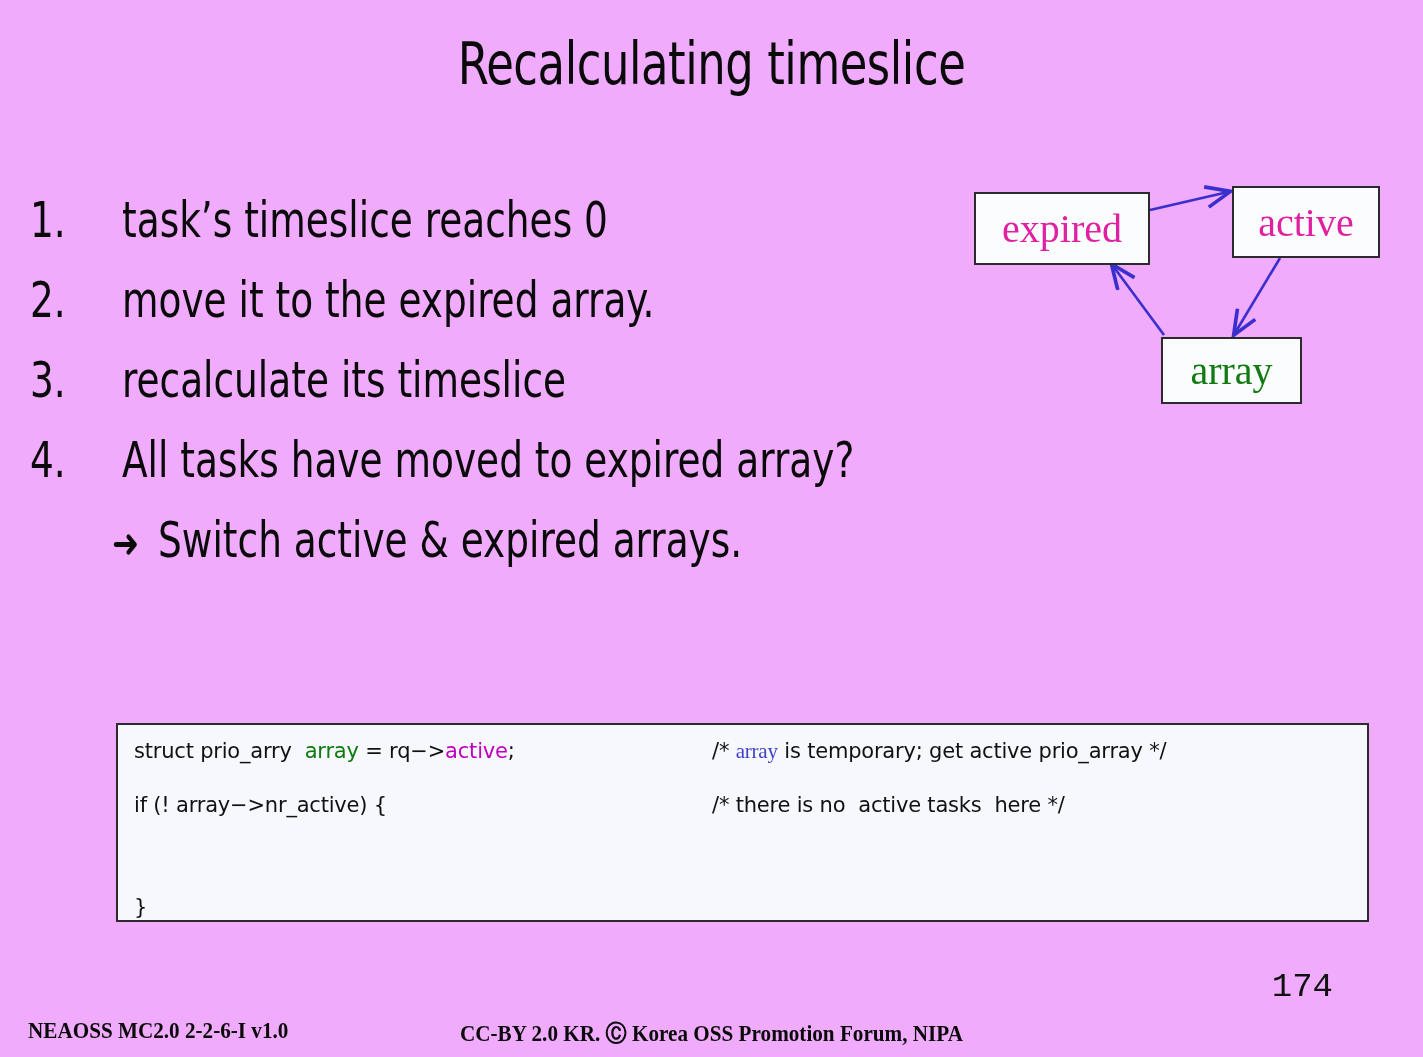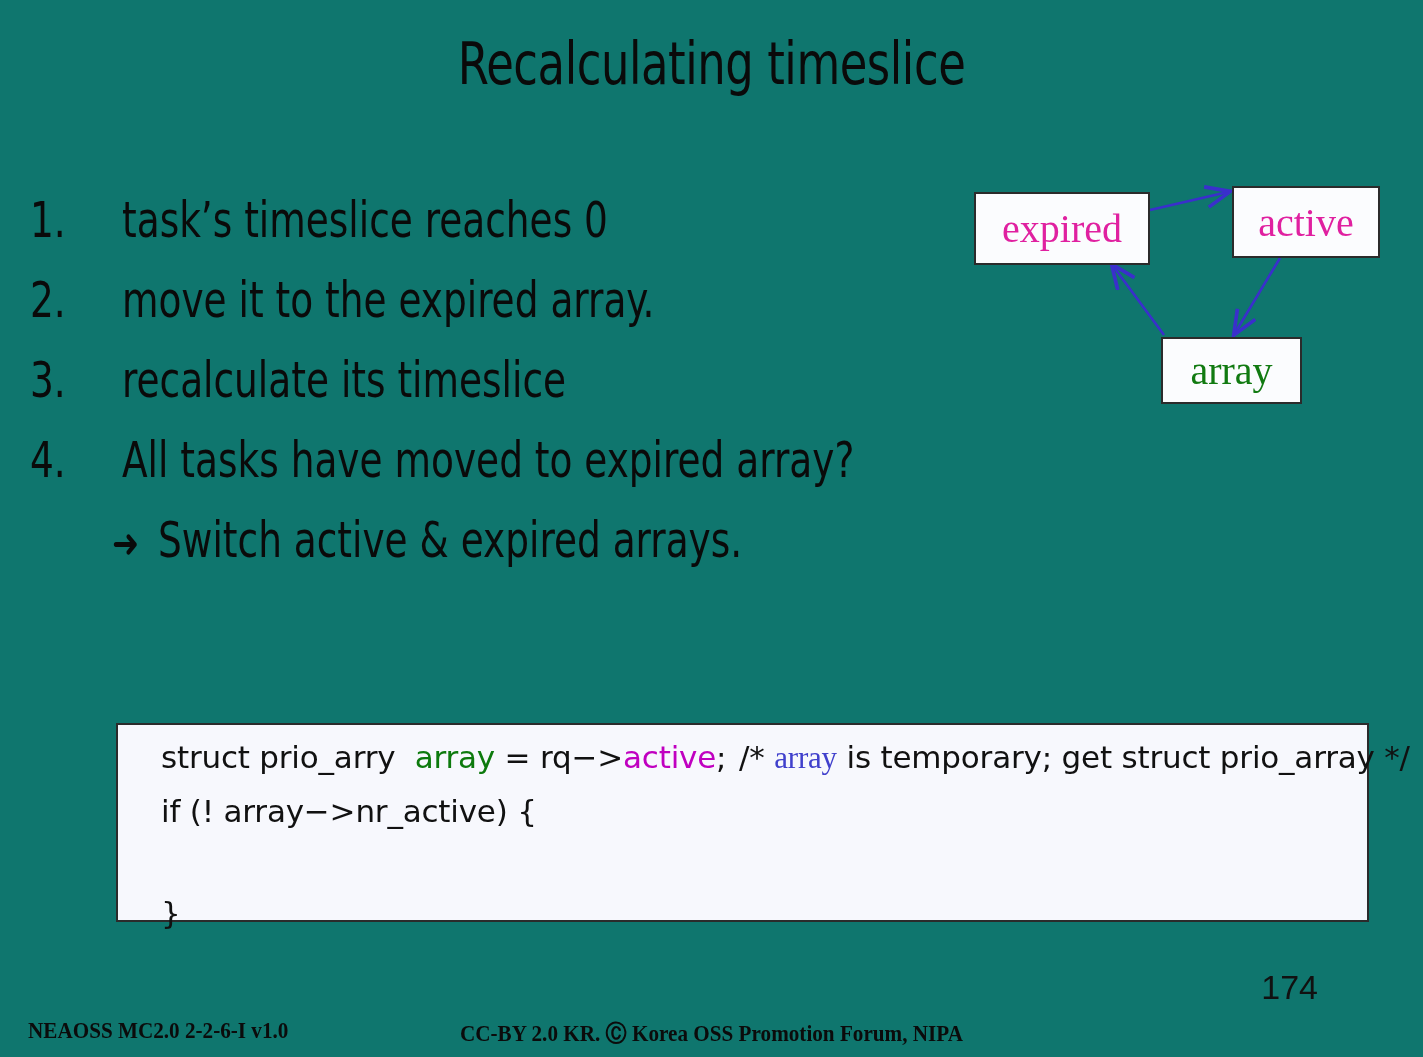--- a/index.html
+++ b/index.html
@@ -7,21 +7,21 @@
     padding: 0;
     background: #ffffff;
   }
   body {
     font-family: "Liberation Sans", sans-serif;
   }
   #slide {
     position: relative;
     width: 1423px;
     height: 1057px;
-    background: #0f766e;
+    background: #f0abfc;
     overflow: hidden;
   }
 
   
   #title {
     position: absolute;
     left: 0;
     top: 34px;
     width: 1423px;
     text-align: center;
@@ -129,44 +129,43 @@
     top: 723px;
     width: 1253px;
     height: 199px;
     border: 2px solid #2b2b2b;
     background: #f7f8fd;
     box-sizing: border-box;
   }
   .code-line {
     position: absolute;
     font-family: "DejaVu Sans", "Liberation Sans", sans-serif;
-    font-size: 31px;
+    font-size: 21px;
     color: #111111;
     white-space: pre;
     letter-spacing: -0.2px;
-    margin-left: 27px;
   }
   .col-left  { left: 16px; }
   .col-right { left: 594px; }
   .ln1 { top: 14px; }
   .ln2 { top: 68px; }
   .ln3 { top: 92px; }
   .ln4 { top: 131px; }
   .ln5 { top: 170px; }
   .kw-green   { color: #0d7a0d; }
   .kw-magenta { color: #c000c0; }
   .kw-blue    { color: #4040cc; font-family: "Liberation Serif","DejaVu Serif",serif; }
   .kw-underline { }
 
   
   #pagenum {
     position: absolute;
-    right: 105px;
+    right: 90px;
     top: 968px;
-    font-family: Liberation Sans, sans-serif;
+    font-family: Liberation Mono, monospace;
     font-size: 34px;
     color: #111111;
   }
   #footer-left {
     position: absolute;
     left: 28px;
     top: 1018px;
     font-family: "Liberation Serif", "DejaVu Serif", serif;
     font-weight: bold;
     font-size: 23px;
@@ -252,22 +251,23 @@
   <div id="codebox">
 
     <div class="code-line col-left ln1"><span>struct prio_arry  </span><span class="kw-green">array</span><span> = rq−&gt;</span><span class="kw-magenta">active</span><span>;</span></div>
 
     <div class="code-line col-left ln2">if (! array−&gt;nr_active) {</div>
 
 
 
     <div class="code-line col-left ln5">}</div>
 
-    <div class="code-line col-right ln1"><span>/* </span><span class="kw-blue">array</span><span> is </span><span class="kw-underline">temporary</span><span>; get struct prio_array */</span></div>
-
+    <div class="code-line col-right ln1"><span>/* </span><span class="kw-blue">array</span><span> is </span><span class="kw-underline">temporary</span><span>; get active prio_array */</span></div>
+
+    <div class="code-line col-right ln2">/* there is no  active tasks  here */</div>
   </div>
 
   <div id="pagenum">174</div>
 
   <div id="footer-left">NEAOSS MC2.0 2-2-6-I v1.0</div>
   <div id="footer-center">CC-BY 2.0 KR. Ⓒ Korea OSS Promotion Forum, NIPA</div>
 
 </div>
 
 </body></html>

